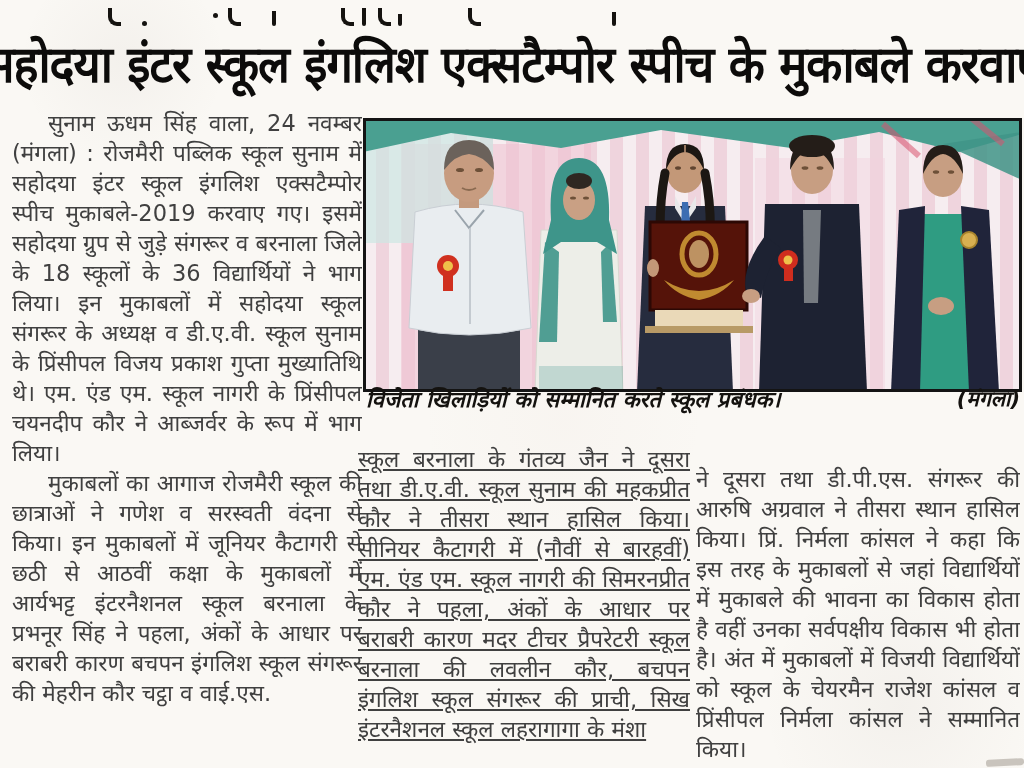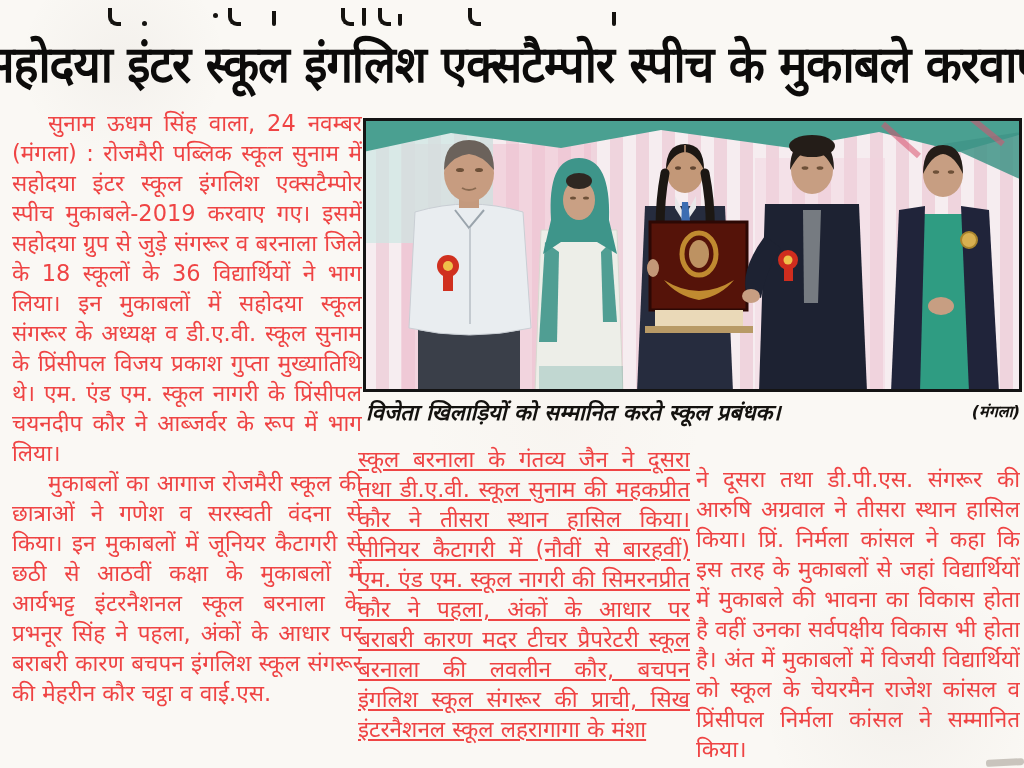--- a/index.html
+++ b/index.html
@@ -22,36 +22,36 @@
   .m-dot{width:5px;height:5px;border-radius:50%;}
   
   .headline{
     left:6px;top:22px;width:1012px;height:82px;
     display:flex;align-items:center;justify-content:center;
     font-size:47px;font-weight:800;letter-spacing:-1px;
     white-space:nowrap;color:#0c0b0a;
     transform:scaleY(1.08);
   }
   
-  .col{font-size:22.5px;line-height:30px;text-align:justify;font-weight:500;color:#ef4444;}
+  .col{font-size:22.5px;line-height:30px;text-align:justify;font-weight:500;color:#404040;}
   .col p{margin:0;}
   .col p.indent{text-indent:36px;}
   .col-left{left:12px;top:108px;width:350px;height:644px;overflow:hidden;}
   .col-mid{left:358px;top:444px;width:332px;height:300px;overflow:hidden;text-decoration:underline;}
   .col-right{left:696px;top:464px;width:324px;height:300px;overflow:hidden;}
   
   .photo-frame{left:363px;top:118px;width:659px;height:274px;background:#efe6e6;}
   .photo-frame svg{display:block;}
   
   .caption-row{
-    left:366px;top:394px;width:654px;height:34px;
+    left:366px;top:381px;width:654px;height:34px;
     display:flex;justify-content:space-between;align-items:center;
     font-style:italic;font-weight:700;font-size:22px;color:#14120f;
   }
-  .caption-credit{font-size:16px;}
+  .caption-credit{font-size:21px;}
   .corner-sliver{right:0;bottom:2px;width:38px;height:7px;background:#c9c4bd;transform:rotate(-3deg);border-radius:3px;}
 </style>
 </head>
 <body>
 
 <div class="abs cut-marks">
   <i class="m-hook" style="left:108px;"></i>
   <i class="m-dot" style="left:142px;"></i>
   <i class="m-dot" style="left:213px;bottom:8px;"></i>
   <i class="m-hook" style="left:228px;"></i>

